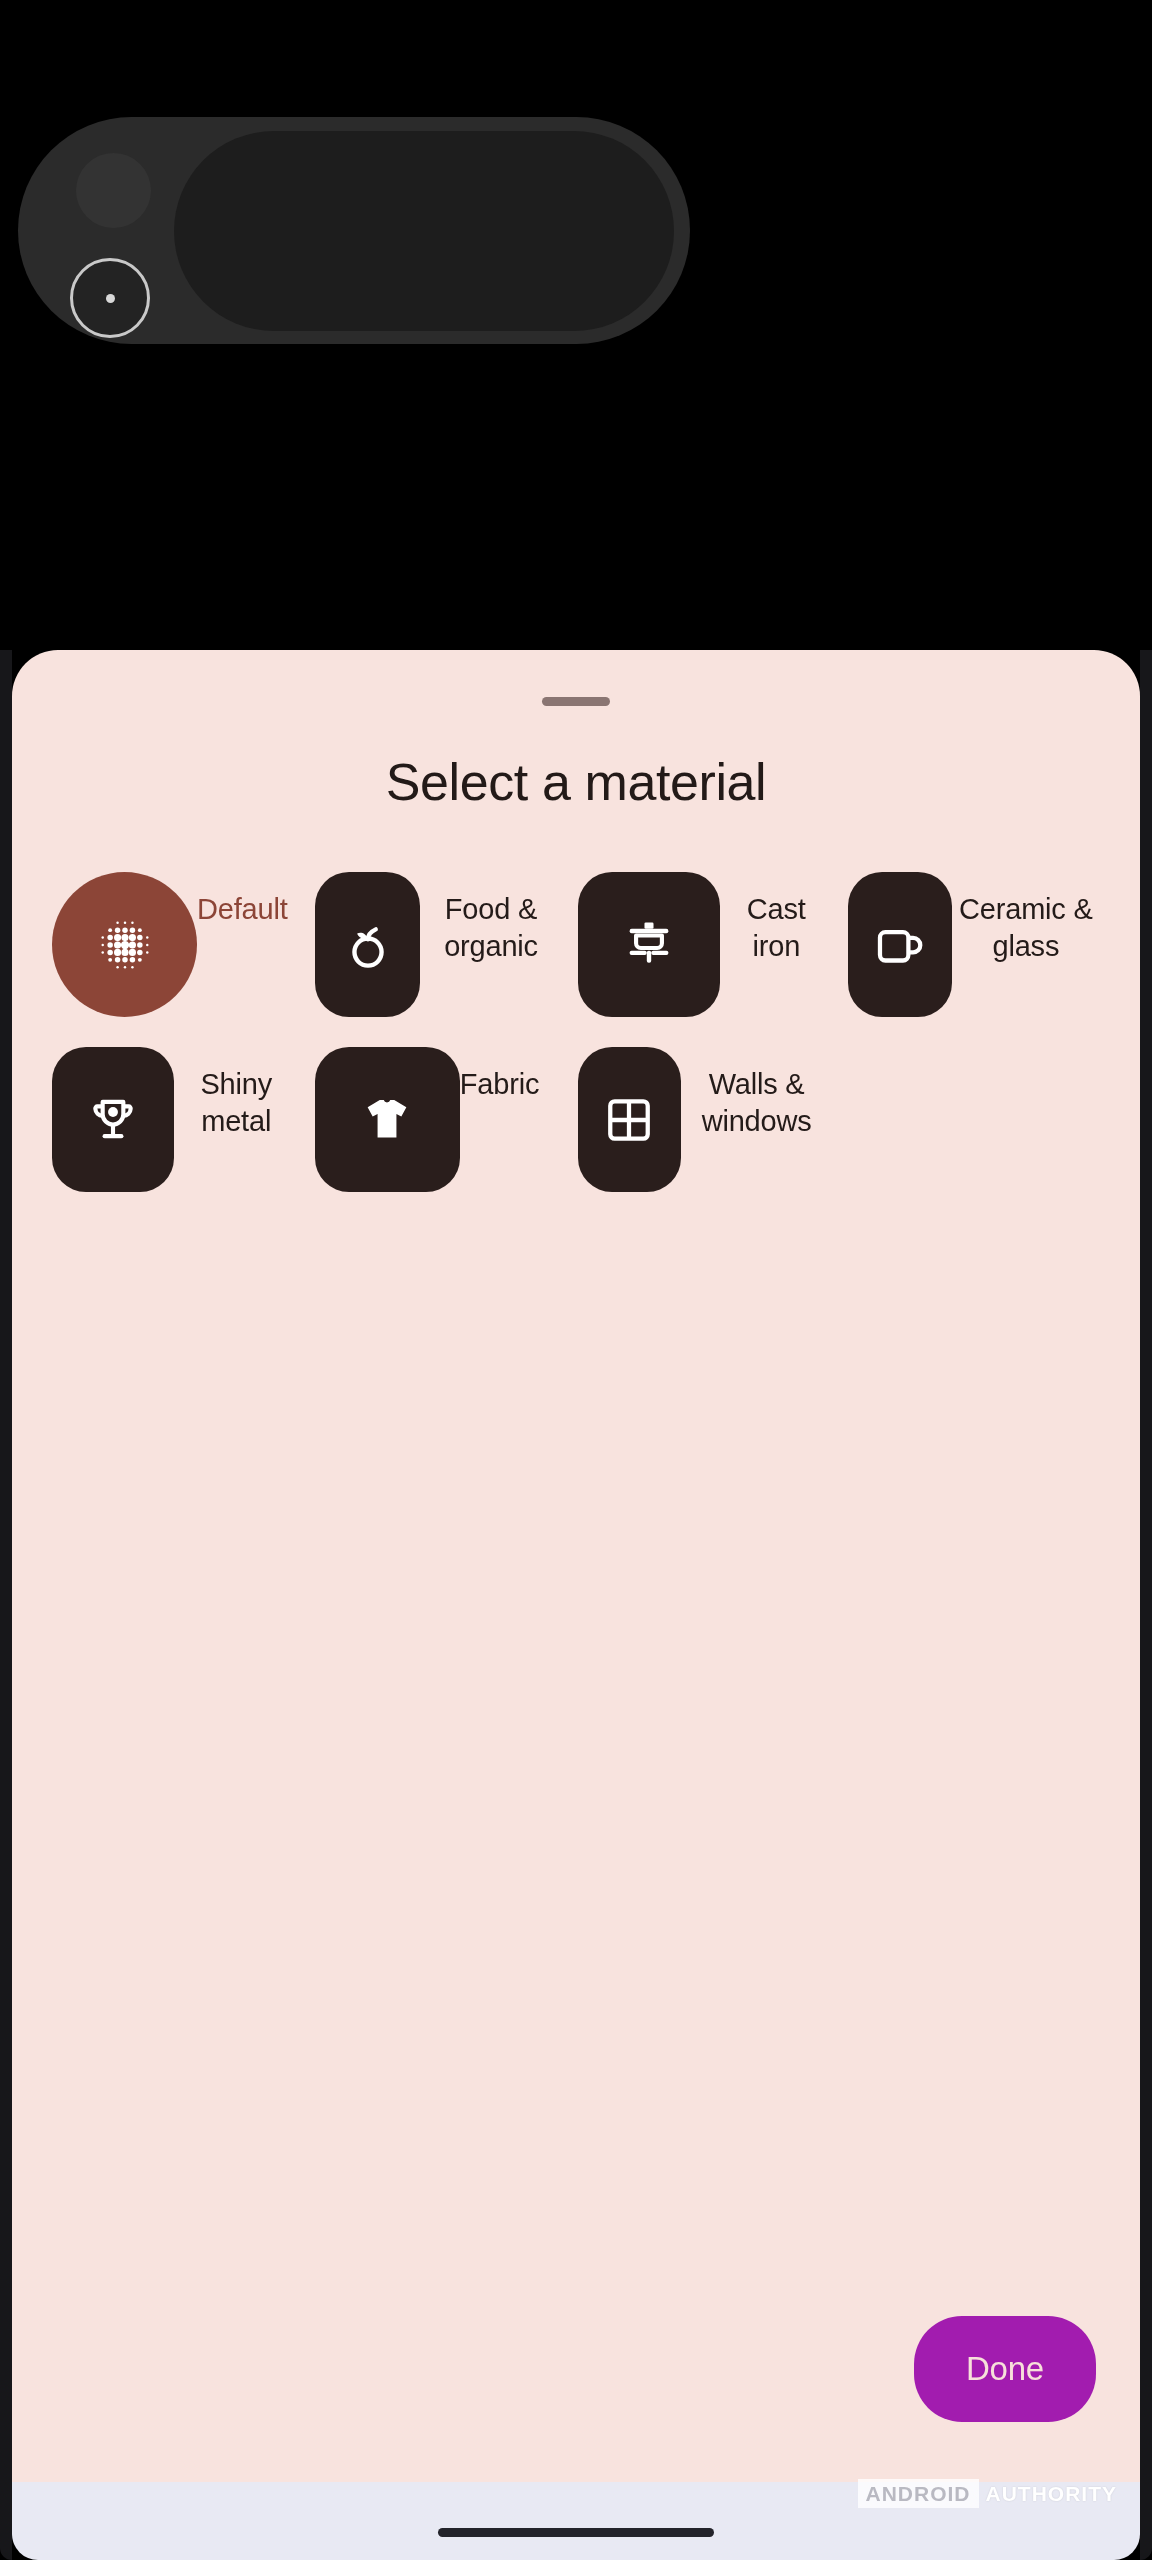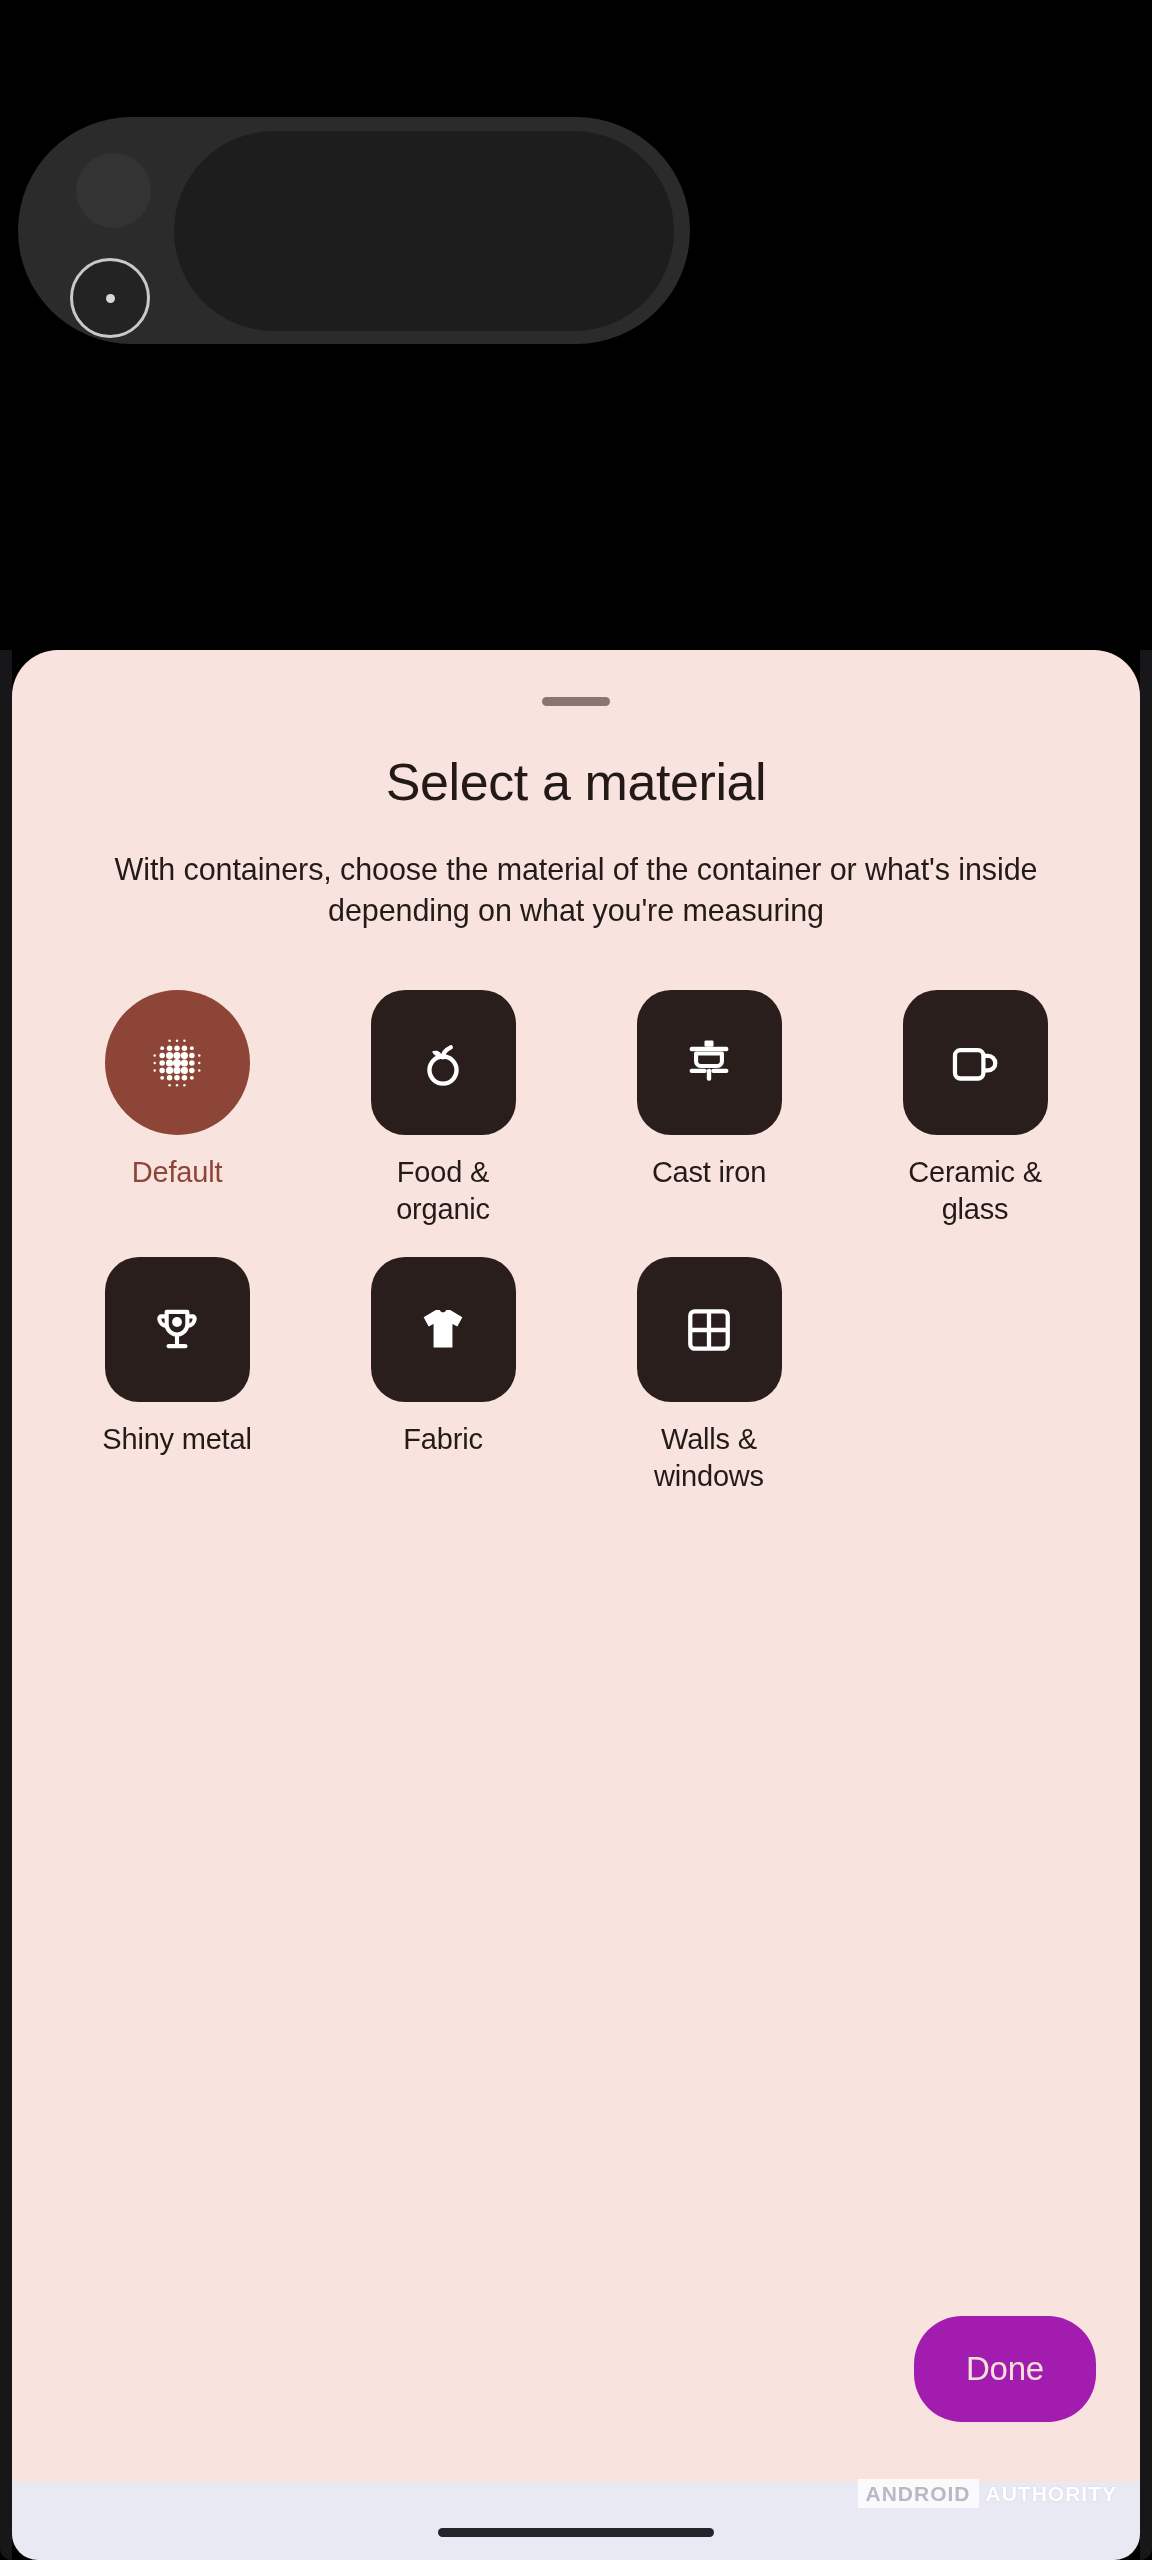--- a/index.html
+++ b/index.html
@@ -86,21 +86,21 @@
 
   
   #material-grid{
     margin:60px 40px 0;
     display:grid;
     grid-template-columns:repeat(4, 1fr);
     row-gap:30px;
     column-gap:16px;
   }
   .material-item{
-    display:flex; flex-direction:column; align-items:center;
+    display:flex; flex-direction:row; 
     cursor:pointer;
   }
   .tile{
     width:145px; height:145px;
     background:#2a1e1c;
     border-radius:34px;
     display:flex; align-items:center; justify-content:center;
   }
   .material-item.selected .tile{
     background:#8c4537;
@@ -173,21 +173,20 @@
       </div>
       <div id="camera-inner"></div>
     </div>
   </div>
 
   <div id="sheet">
 
     <div id="drag-handle"></div>
 
     <h1 id="sheet-title">Select a material</h1>
-    <p id="sheet-desc">With containers, choose the material of the container or what's inside depending on what you're measuring</p>
 
     <div id="material-grid">
         <div class="material-item selected">
           <div class="tile">
             <svg width="66" height="66" viewBox="0 0 48 48" fill="none" xmlns="http://www.w3.org/2000/svg">
               <circle cx="18.60" cy="7.80" r="0.9" fill="#ffffff"></circle>
               <circle cx="24.00" cy="7.80" r="0.9" fill="#ffffff"></circle>
               <circle cx="29.40" cy="7.80" r="0.9" fill="#ffffff"></circle>
               <circle cx="13.20" cy="13.20" r="1.4" fill="#ffffff"></circle>
               <circle cx="18.60" cy="13.20" r="2" fill="#ffffff"></circle>

